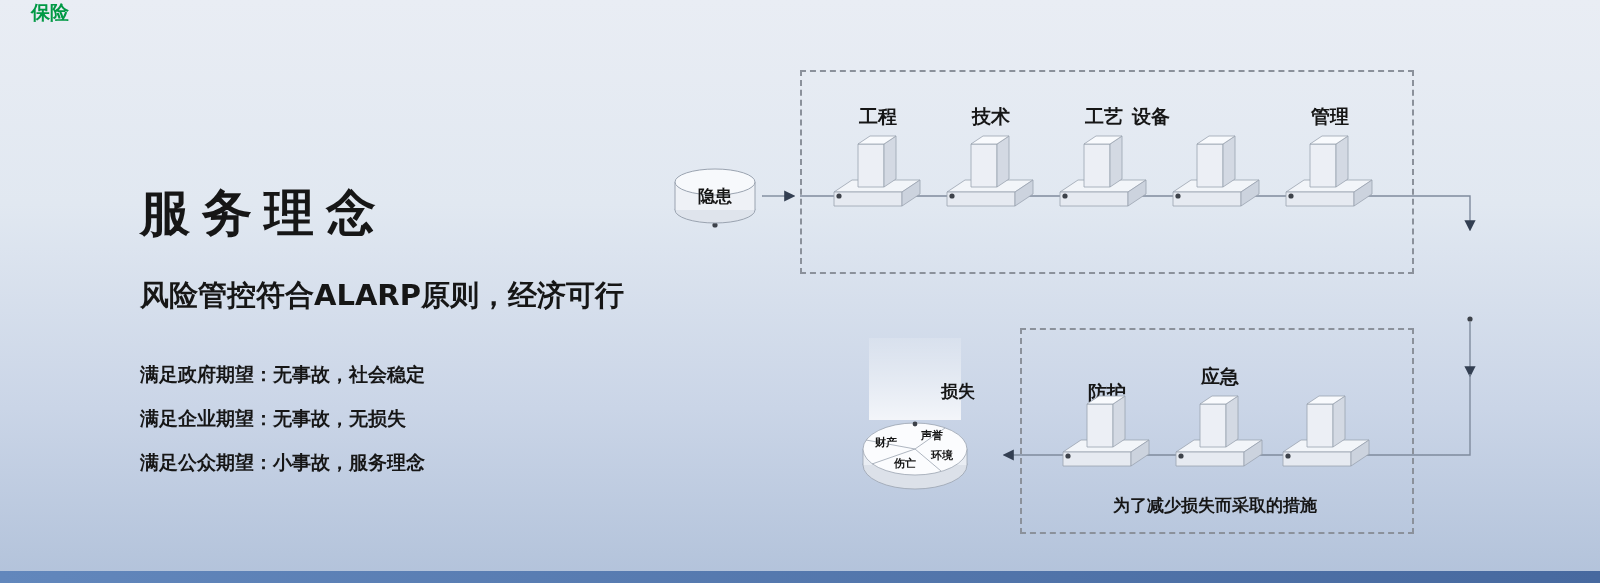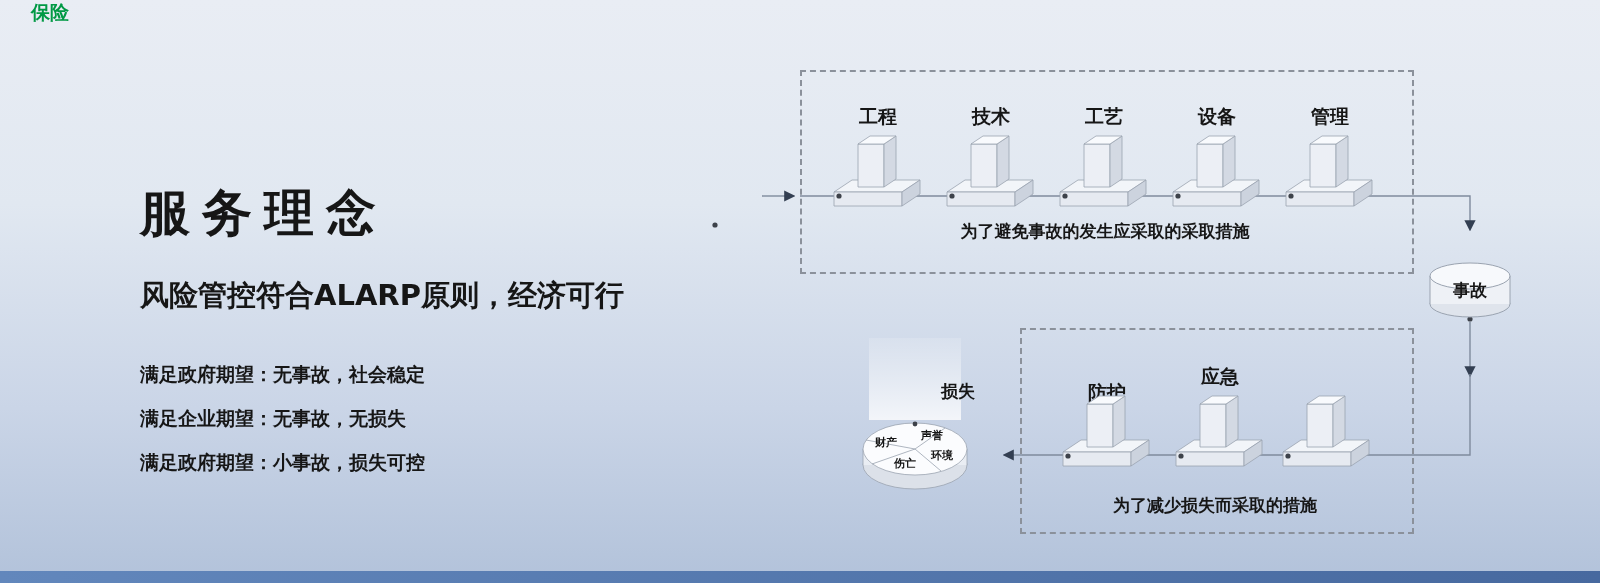--- a/index.html
+++ b/index.html
@@ -41,21 +41,21 @@
 </head>
 <body>
 
 <div class="canvas">
 
   <h1 class="title">服务理念</h1>
   <p class="subtitle">风险管控符合ALARP原则，经济可行</p>
   <div class="expectations">
     <div>满足政府期望：无事故，社会稳定</div>
     <div>满足企业期望：无事故，无损失</div>
-    <div>满足政府期望：小事故，损失可控</div>
+    <div>满足公众期望：小事故，服务理念</div>
   </div>
 
   <div class="beam"></div>
 
   <div class="dashed-box box-top"></div>
   <div class="dashed-box box-bottom"></div>
 
   <svg class="connectors" width="1600" height="583" viewBox="0 0 1600 583">
     <defs>
       <marker id="ah" viewBox="0 0 10 10" refX="7" refY="5" markerWidth="8" markerHeight="8" orient="auto">
@@ -68,36 +68,36 @@
       <path d="M1412,196 H1470 V228" marker-end="url(#ah)"></path>
       <path d="M1470,322 V374" marker-end="url(#ah)"></path>
       <path d="M1470,374 V455 H1412"></path>
       <path d="M1412,455 H1022"></path>
       <path d="M1022,455 H1006" marker-end="url(#ah)"></path>
     </g>
     <circle cx="715" cy="225" r="2.6" fill="#3d424a"></circle>
     <circle cx="1470" cy="319" r="2.6" fill="#3d424a"></circle>
   </svg>
 
-
-  <div class="cylinder" style="left:1422px;top:258px;">
+  <div class="cylinder" style="left:667px;top:164px;">
     <svg width="96" height="64" viewBox="0 0 96 64">
       <ellipse cx="48" cy="46" rx="40" ry="13" fill="#dfe4ec" stroke="#9aa3b0"></ellipse>
       <rect x="8" y="18" width="80" height="28" fill="#eef1f6"></rect>
       <line x1="8" y1="18" x2="8" y2="46" stroke="#9aa3b0"></line>
       <line x1="88" y1="18" x2="88" y2="46" stroke="#9aa3b0"></line>
       <ellipse cx="48" cy="18" rx="40" ry="13" fill="#f7f9fc" stroke="#9aa3b0"></ellipse>
     </svg>
-    <div class="cyl-label">事故</div>
-  </div>
+    <div class="cyl-label">隐患</div>
+  </div>
+
 
   <div class="barrier-label" style="left:828px;top:104px;">工程</div>
   <div class="barrier-label" style="left:941px;top:104px;">技术</div>
   <div class="barrier-label" style="left:1054px;top:104px;">工艺</div>
-  <div class="barrier-label" style="left:1167px;top:104px;">设备</div>
+  <div class="barrier-label" style="left:1101px;top:104px;">设备</div>
   <div class="barrier-label" style="left:1280px;top:104px;text-align:center;">管理</div>
 
   <div class="barrier" style="left:828px;top:130px;">
     <svg width="100" height="85" viewBox="0 0 100 85">
       <polygon points="6,62 24,50 92,50 74,62" fill="#f2f5f9" stroke="#9aa3b0" stroke-width="0.8"></polygon>
       <polygon points="6,62 74,62 74,76 6,76" fill="#e6eaf1" stroke="#9aa3b0" stroke-width="0.8"></polygon>
       <polygon points="74,62 92,50 92,64 74,76" fill="#ccd3de" stroke="#9aa3b0" stroke-width="0.8"></polygon>
       <polygon points="30,14 56,14 56,57 30,57" fill="#eceff5" stroke="#9aa3b0" stroke-width="0.8"></polygon>
       <polygon points="56,14 68,6 68,49 56,57" fill="#d3d9e3" stroke="#9aa3b0" stroke-width="0.8"></polygon>
       <polygon points="30,14 42,6 68,6 56,14" fill="#f8fafd" stroke="#9aa3b0" stroke-width="0.8"></polygon>
@@ -142,21 +142,20 @@
       <polygon points="6,62 24,50 92,50 74,62" fill="#f2f5f9" stroke="#9aa3b0" stroke-width="0.8"></polygon>
       <polygon points="6,62 74,62 74,76 6,76" fill="#e6eaf1" stroke="#9aa3b0" stroke-width="0.8"></polygon>
       <polygon points="74,62 92,50 92,64 74,76" fill="#ccd3de" stroke="#9aa3b0" stroke-width="0.8"></polygon>
       <polygon points="30,14 56,14 56,57 30,57" fill="#eceff5" stroke="#9aa3b0" stroke-width="0.8"></polygon>
       <polygon points="56,14 68,6 68,49 56,57" fill="#d3d9e3" stroke="#9aa3b0" stroke-width="0.8"></polygon>
       <polygon points="30,14 42,6 68,6 56,14" fill="#f8fafd" stroke="#9aa3b0" stroke-width="0.8"></polygon>
       <circle cx="11" cy="66" r="2.6" fill="#3d424a"></circle>
     </svg>
   </div>
 
-  <div class="caption cap-top">为了避免事故的发生应采取的采取措施</div>
 
   <div class="barrier-label" style="left:1057px;top:380px;">防护</div>
   <div class="barrier-label" style="left:1170px;top:364px;">应急</div>
   <div class="barrier-label" style="color:#009944">保险</div>
 
   <div class="barrier" style="left:1057px;top:390px;">
     <svg width="100" height="85" viewBox="0 0 100 85">
       <polygon points="6,62 24,50 92,50 74,62" fill="#f2f5f9" stroke="#9aa3b0" stroke-width="0.8"></polygon>
       <polygon points="6,62 74,62 74,76 6,76" fill="#e6eaf1" stroke="#9aa3b0" stroke-width="0.8"></polygon>
       <polygon points="74,62 92,50 92,64 74,76" fill="#ccd3de" stroke="#9aa3b0" stroke-width="0.8"></polygon>

